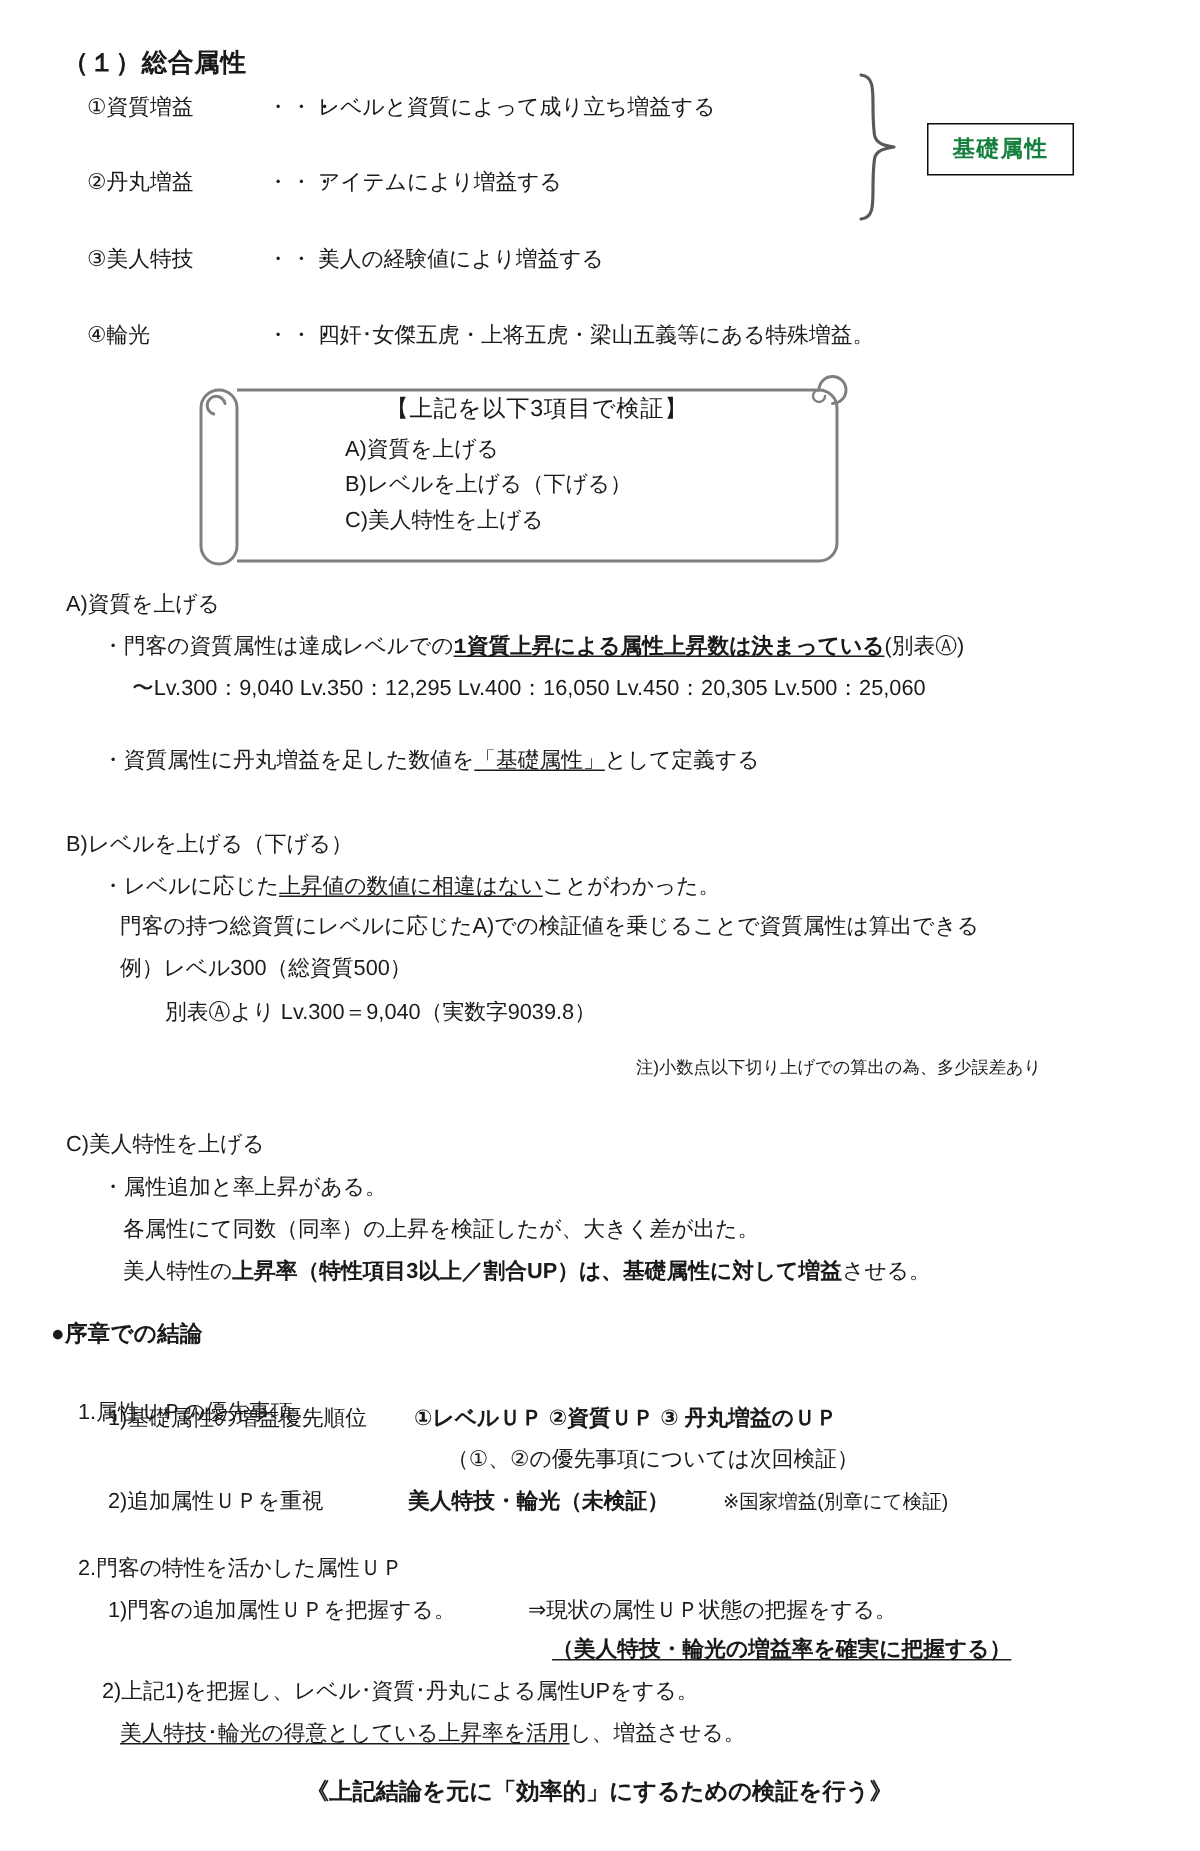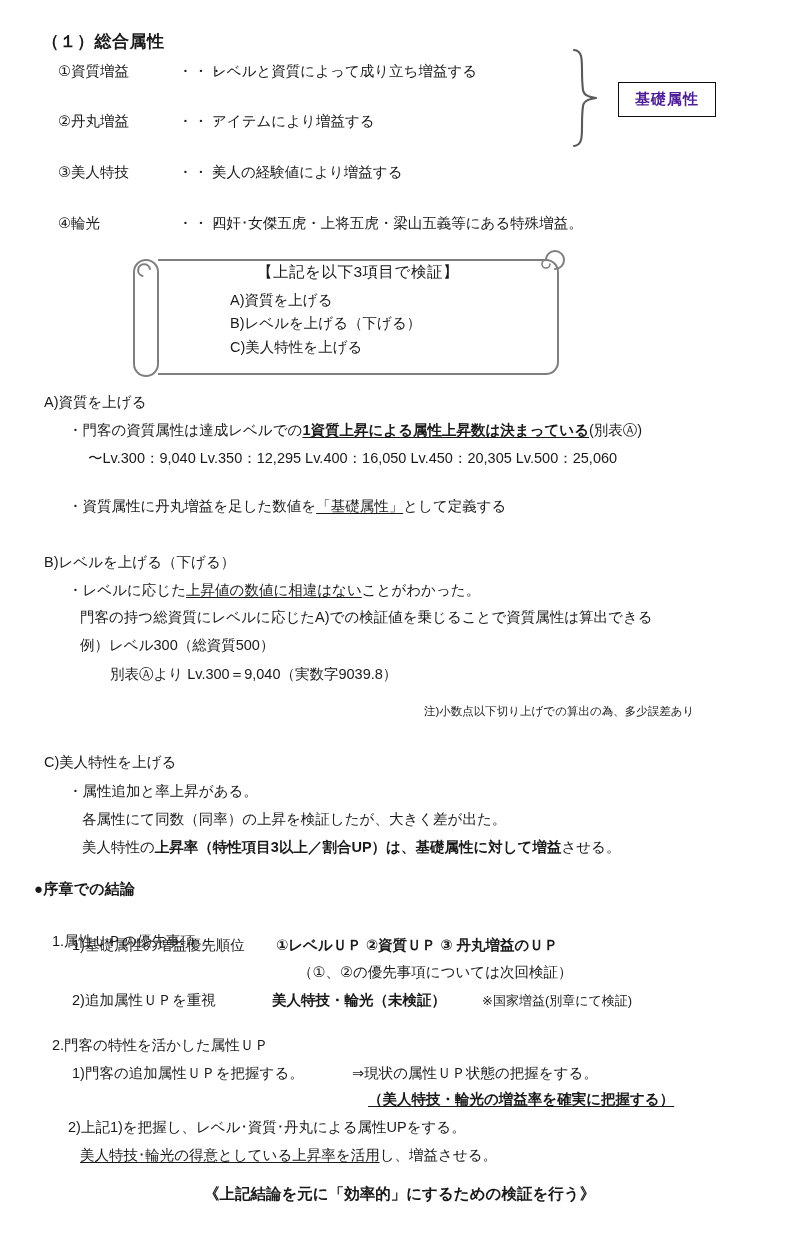--- a/index.html
+++ b/index.html
@@ -35,26 +35,26 @@
     letter-spacing: 0.2px;
   }
 
   
   .t { font-size: 14.5px; }
   .t-sm { font-size: 13px; }
   .t-xs { font-size: 11.5px; }
   .t-lg { font-size: 15.5px; }
   .bold { font-weight: bold; }
   .ul { text-decoration: underline; text-underline-offset: 2px; }
-  .ul-b { font-weight: bold; text-decoration: underline; text-underline-offset: 2px; }
+  .ul-b { font-weight: bold; text-decoration: underline; text-underline-offset: 2px; font-family: Liberation Mono, monospace; }
 
   
   .red-box {
     border: 1.6px solid #0d0d0d;
-    color: #4c1d95;
+    color: #15803d;
     font-weight: bold;
     font-size: 15px;
     padding: 7px 16px;
     background: #ffffff;
     text-align: center;
     letter-spacing: 1px;
   }
 
   
   .brace-wrap { line-height: 0; }

